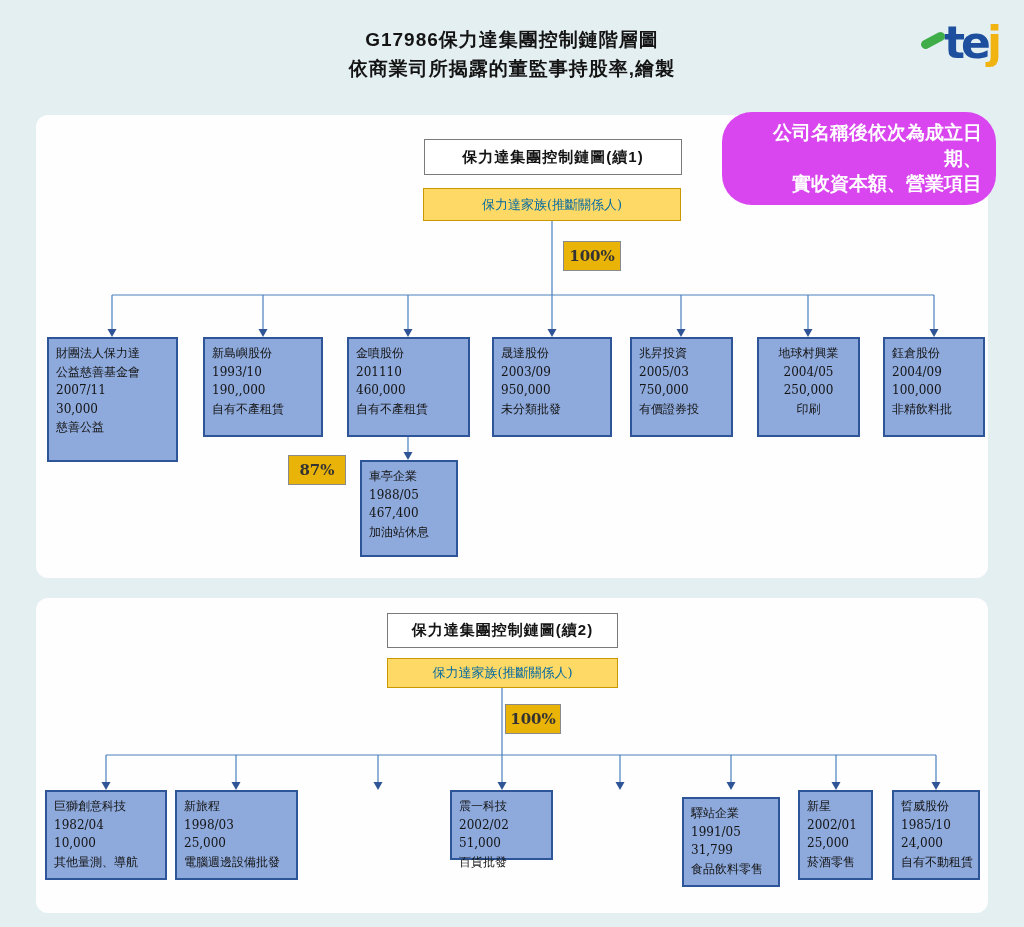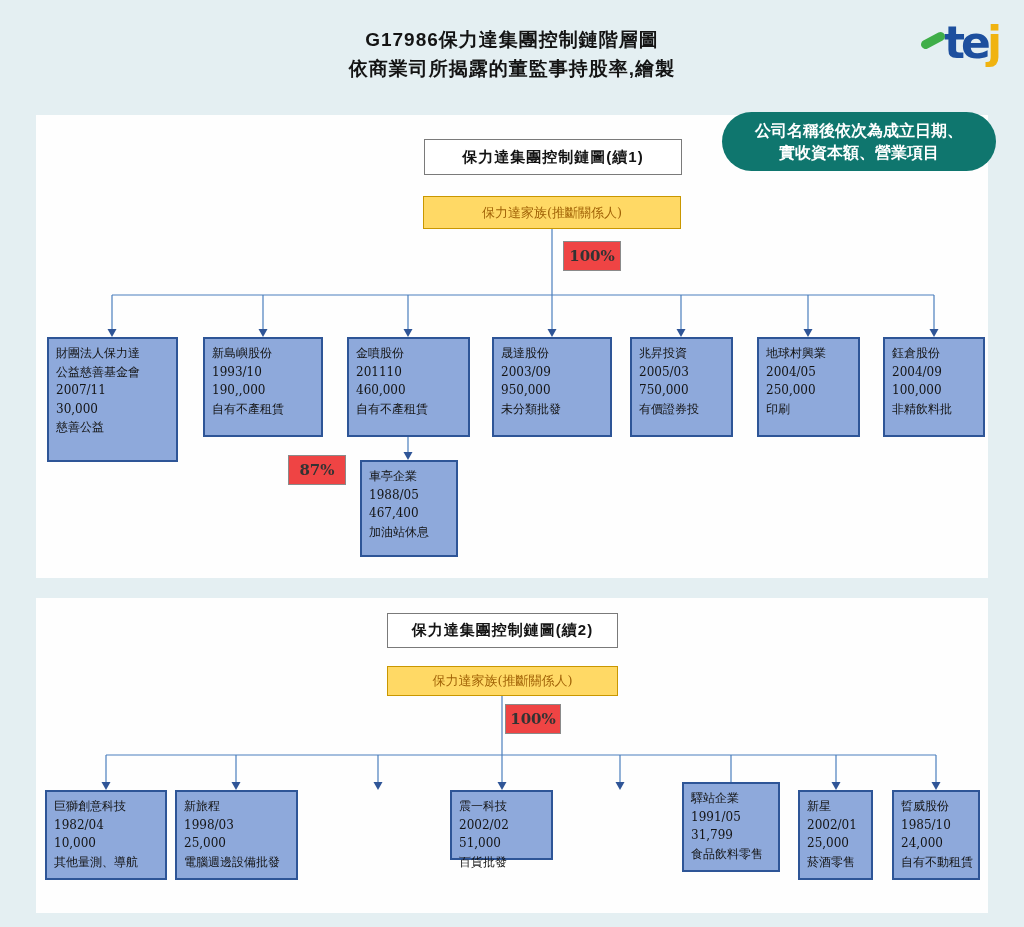--- a/index.html
+++ b/index.html
@@ -20,45 +20,44 @@
   .logo .lt { color:#1d4f9e; }
   .logo .le { color:#1d4f9e; position:relative; }
   .logo .lj { color:#f0b310; }
   .logo .green-dash {
     position:absolute; width:26px; height:9px; border-radius:5px;
     background:#3fae49; transform:rotate(-28deg); top:20px; right:52px; z-index:3;
   }
   
   .bubble {
     position:absolute; top:112px; right:28px; width:274px; z-index:6;
-    background:#0f766e; color:#ffffff; border-radius:30px;
-    padding:8px 14px; text-align:center;
-    font-size:16px; font-weight:700; line-height:1.35;
-  }
-  
-  .panel { position:absolute; left:36px; width:952px; background:#fefefe; border-radius:0; }
+    background:#d946ef; color:#ffffff; border-radius:30px;
+    padding:8px 14px; text-align:right;
+    font-size:19px; font-weight:700; line-height:1.35;
+  }
+  
+  .panel { position:absolute; left:36px; width:952px; background:#fefefe; border-radius:12px; }
   .panel1 { top:115px; height:463px; }
   .panel2 { top:598px; height:315px; }
   .panel svg.connectors { position:absolute; left:0; top:0; }
 
   .chart-title-box {
     position:absolute; background:#ffffff; border:1.5px solid #7a7a7a;
     display:flex; align-items:center; justify-content:center;
     font-size:15px; font-weight:700; color:#141414; letter-spacing:1px; z-index:2;
     font-family:"Liberation Sans", sans-serif;
   }
   .root-box {
     position:absolute; background:#ffd965; border:1.5px solid #c99700;
     display:flex; align-items:center; justify-content:center;
-    font-size:13px; color:#a16207; z-index:2;
+    font-size:13px; color:#0369a1; z-index:2;
     font-family:"DejaVu Serif","Liberation Serif",serif;
-    margin-top:8px;
   }
   .pct-box {
-    position:absolute; background:#ef4444; border:1.5px solid #8a8a8a;
+    position:absolute; background:#eab308; border:1.5px solid #8a8a8a;
     display:flex; align-items:center; justify-content:center;
     font-size:15px; font-weight:700; color:#333; z-index:3;
     font-family:"DejaVu Serif","Liberation Serif",serif;
   }
   .cbox {
     position:absolute; background:#8ea9db; border:2px solid #2e5597;
     padding:5px 7px; z-index:2;
     font-family:"DejaVu Serif","Liberation Serif",serif;
     font-size:12px; color:#141414; line-height:1.55;
   }
@@ -141,21 +140,21 @@
         <div>2003/09</div>
         <div>950,000</div>
         <div>未分類批發</div>
       </div>
     <div class="cbox" style="left:594px;top:222px;width:103px;height:100px;">
         <div>兆昇投資</div>
         <div>2005/03</div>
         <div>750,000</div>
         <div>有價證券投</div>
       </div>
-    <div class="cbox" style="left:721px;top:222px;width:103px;height:100px;">
+    <div class="cbox" style="left:721px;top:222px;width:103px;height:100px;text-align:center;">
         <div>地球村興業</div>
         <div>2004/05</div>
         <div>250,000</div>
         <div>印刷</div>
       </div>
     <div class="cbox" style="left:847px;top:222px;width:102px;height:100px;">
         <div>鈺倉股份</div>
         <div>2004/09</div>
         <div>100,000</div>
         <div>非精飲料批</div>
@@ -212,21 +211,21 @@
         <div>1998/03</div>
         <div>25,000</div>
         <div>電腦週邊設備批發</div>
       </div>
     <div class="cbox" style="left:414px;top:192px;width:103px;height:70px;">
         <div>震一科技</div>
         <div>2002/02</div>
         <div>51,000</div>
         <div>百貨批發</div>
       </div>
-    <div class="cbox" style="left:646px;top:184px;width:98px;height:90px;">
+    <div class="cbox" style="left:646px;top:199px;width:98px;height:90px;">
         <div>驛站企業</div>
         <div>1991/05</div>
         <div>31,799</div>
         <div>食品飲料零售</div>
       </div>
     <div class="cbox" style="left:762px;top:192px;width:75px;height:90px;">
         <div>新星</div>
         <div>2002/01</div>
         <div>25,000</div>
         <div>菸酒零售</div>

